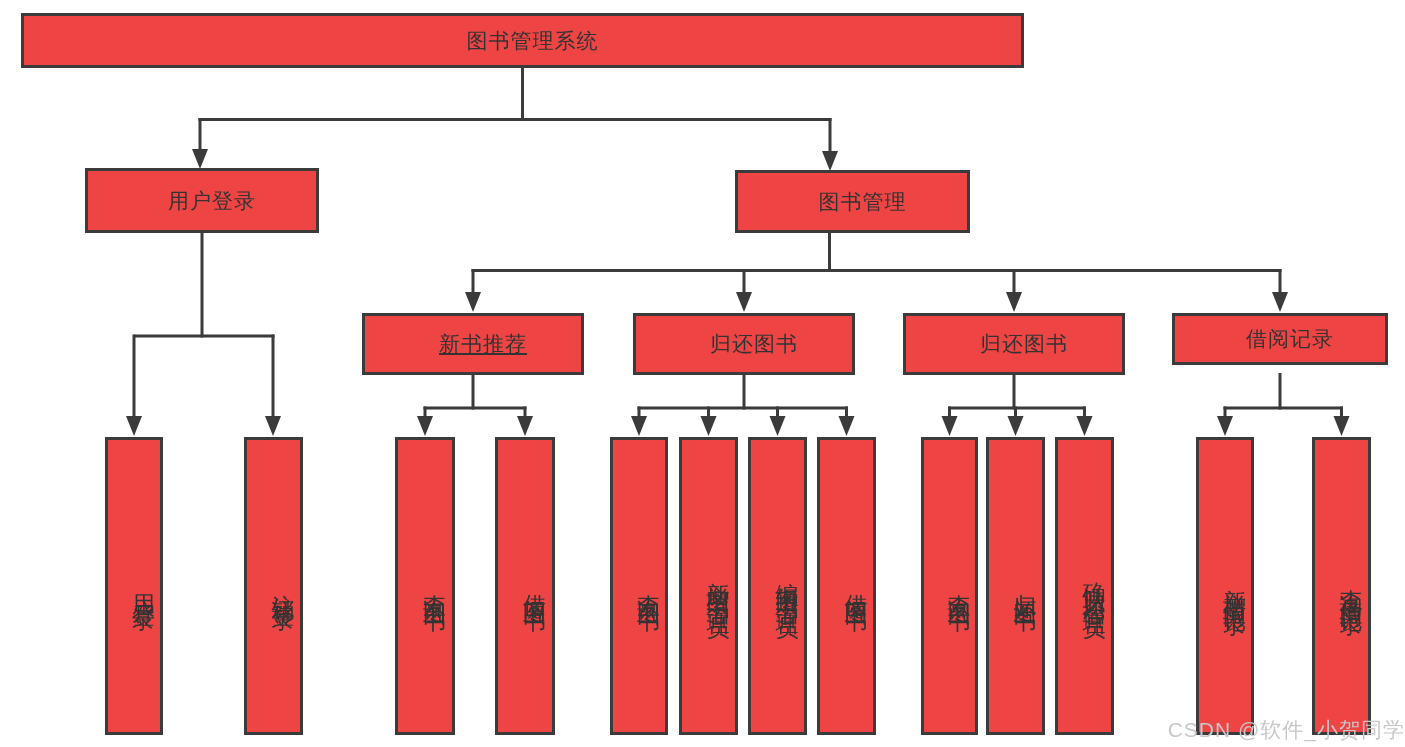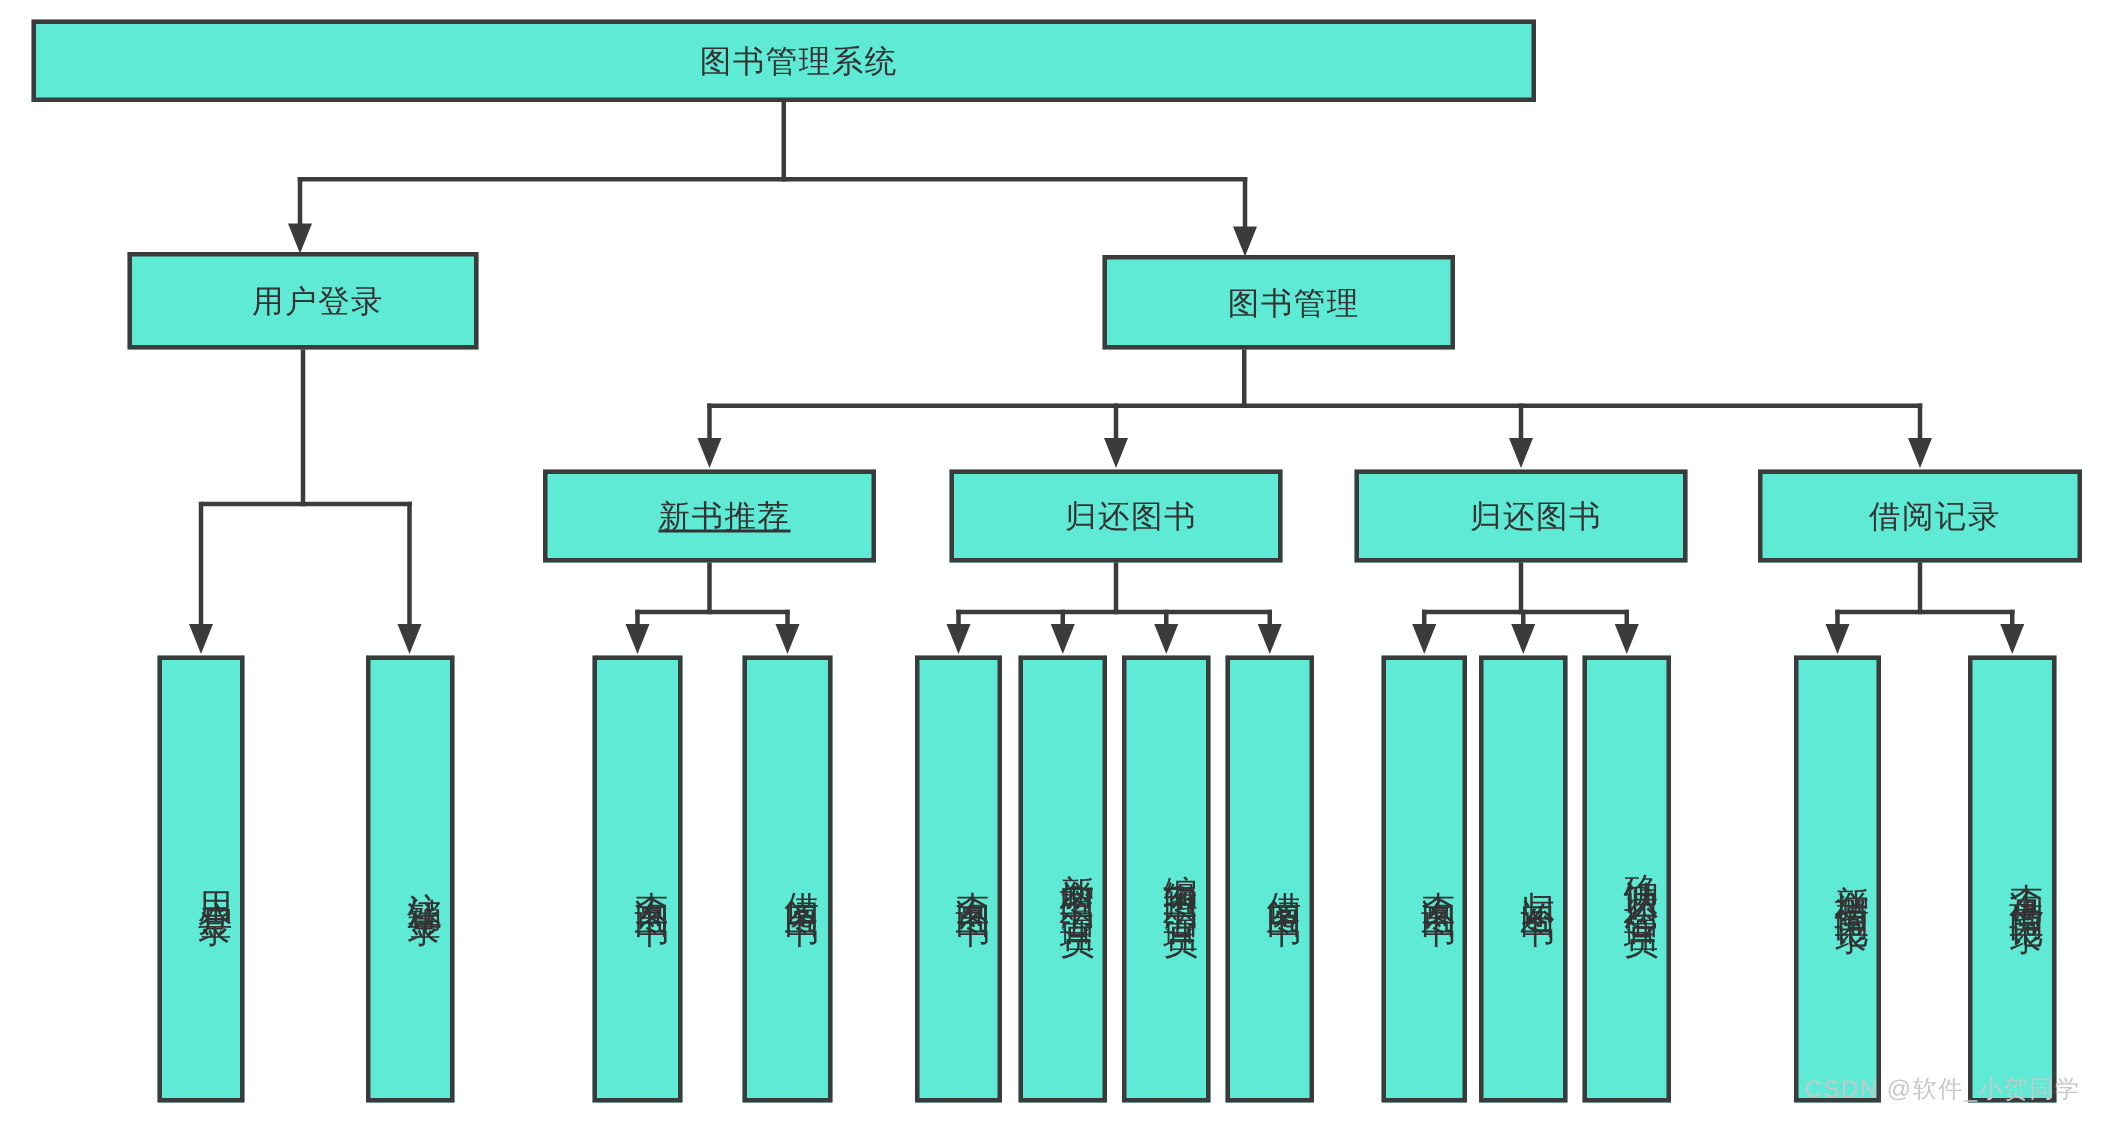--- a/index.html
+++ b/index.html
@@ -19,21 +19,21 @@
     position: absolute;
     left: 0; top: 0;
     width: 1405px;
     height: 747px;
     z-index: 1;
   }
   .box {
     position: absolute;
     box-sizing: border-box;
     border: 3px solid #3b3b3b;
-    background: #5eead4;
+    background: #ef4444;
     display: flex;
     align-items: center;
     justify-content: center;
     z-index: 2;
     color: #333333;
     padding-left: 20px;
   }
   .hlabel {
     font-size: 21px;
     letter-spacing: 1px;
@@ -44,23 +44,23 @@
     writing-mode: vertical-rl;
     text-orientation: mixed;
     font-size: 23px;
     line-height: 1.05;
     letter-spacing: 5px;
     color: #333333;
     white-space: nowrap;
   }
   .watermark {
     position: absolute;
-    right: 18px;
+    right: 0;
     top: 716px;
-    font-size: 16px;
+    font-size: 21px;
     color: #c8c8c8;
     letter-spacing: 1px;
     z-index: 3;
     white-space: nowrap;
     text-align: center;
   }
   line { stroke: #3b3b3b; stroke-width: 3; }
   polygon { fill: #3b3b3b; }
 </style>
 </head>
@@ -157,21 +157,21 @@
 
   <div class="box" style="left:362px; top:313px; width:222px; height:62px;text-decoration:underline;">
     <span class="hlabel">新书推荐</span>
   </div>
   <div class="box" style="left:633px; top:313px; width:222px; height:62px;">
     <span class="hlabel">归还图书</span>
   </div>
   <div class="box" style="left:903px; top:313px; width:222px; height:62px;">
     <span class="hlabel">归还图书</span>
   </div>
-  <div class="box" style="left:1172px; top:313px; width:216px; height:62px;text-align:right;">
+  <div class="box" style="left:1172px; top:313px; width:216px; height:52px;text-align:right;">
     <span class="hlabel">借阅记录</span>
   </div>
 
   <div class="box" style="left:105px; top:437px; width:58px; height:298px;">
     <span class="vtext">用户登录</span>
   </div>
   <div class="box" style="left:244px; top:437px; width:59px; height:298px;">
     <span class="vtext">注销登录</span>
   </div>
 

